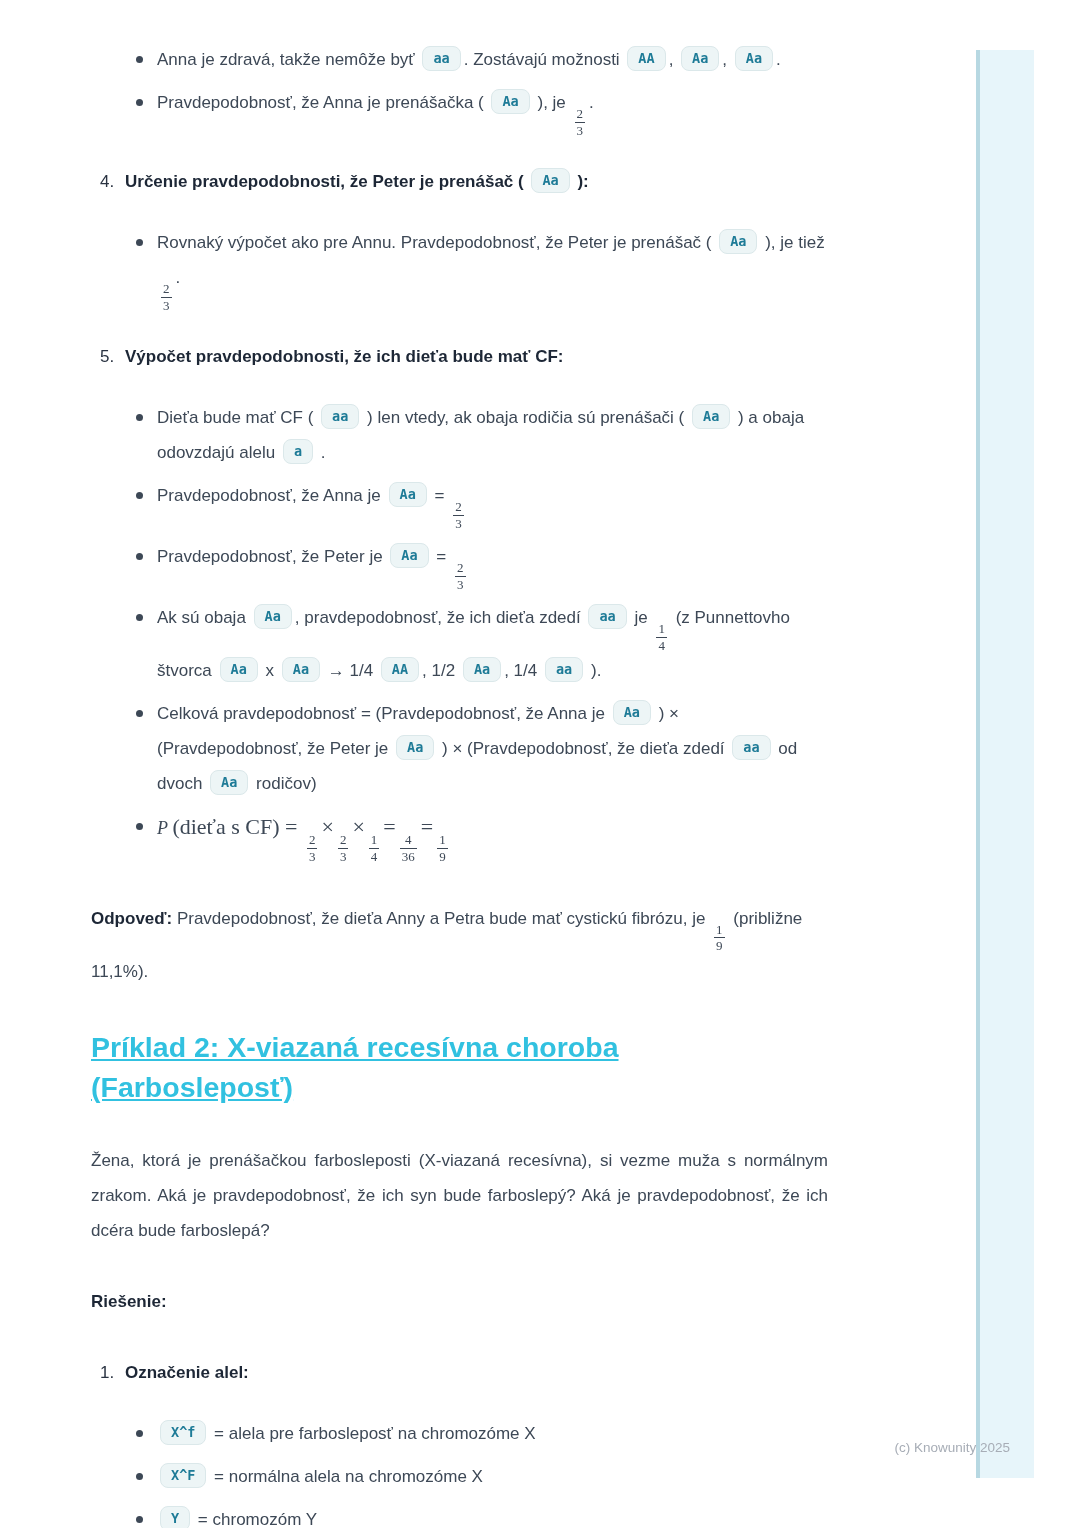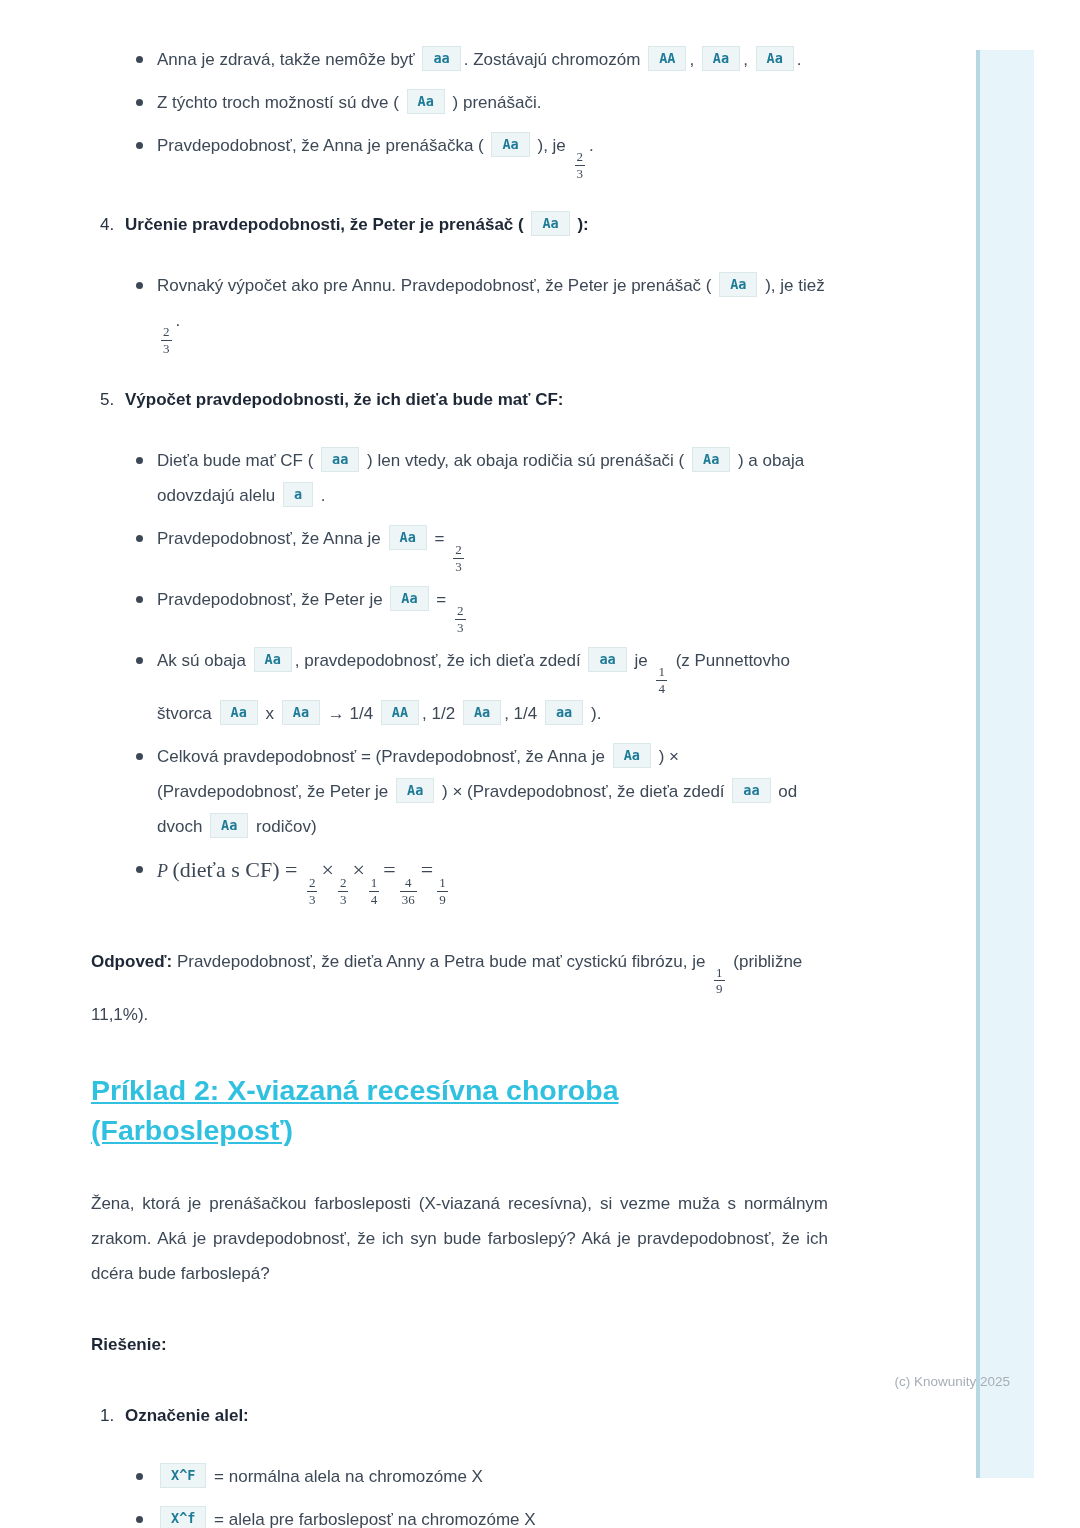--- a/index.html
+++ b/index.html
@@ -19,48 +19,47 @@
   .numbered .num{position:absolute;left:9px;font-weight:400;color:#2a3342;}
   
   .para{margin:36px 0;}
   .para.justify{text-align:justify;}
   .bd{font-weight:bold;color:#1d2736;}
   
   h2.section-heading{margin:38px 0 26px 0;font-size:28.5px;line-height:40px;
       font-weight:bold;color:#31c1e0;text-decoration:underline;}
   
   .badge{display:inline-block;margin:0 3px;padding:1px 10px 2px 10px;
-      background:#edf5f6;border:1px solid #dbe8ea;border-radius:0;
+      background:#edf5f6;border:1px solid #dbe8ea;border-radius:8px;
       font-family:"DejaVu Sans Mono",monospace;font-weight:bold;
       font-size:13.5px;line-height:20px;color:#1e7b97;vertical-align:2px;}
   
   .frac{display:inline-flex;flex-direction:column;align-items:center;
       margin:0 4px;vertical-align:-10px;
       font-family:"Liberation Serif",serif;font-size:13px;line-height:1.12;}
   .fr-n{padding:0 2px;}
   .fr-d{border-top:1px solid currentColor;padding:1px 2px 0 2px;}
   
   .mt{font-family:"Liberation Serif",serif;font-size:22px;}
   .mti{font-family:"Liberation Serif",serif;font-size:18px;font-style:italic;}
   
   .right-panel{position:absolute;left:976px;top:50px;width:58px;height:1428px;
       background:rgba(226,243,249,0.82);z-index:3;}
   .right-strip{position:absolute;left:0;top:0;width:4px;height:100%;
       background:#b7d8e2;}
   
-  .footer{position:absolute;top:1374px;right:70px;font-size:13.5px;
+  .footer{position:absolute;top:1440px;right:70px;font-size:13.5px;
       color:#a7adb6;z-index:5;}
 </style>
 </head>
 <body>
 
 <div class="content" id="content">
     <ul class="bullets">
-      <li><span class="dot"></span><span class="tx">Anna je zdravá, takže nemôže byť </span><span class="badge">aa</span><span class="tx">. Zostávajú chromozóm </span><span class="badge">AA</span><span class="tx">, </span><span class="badge">Aa</span><span class="tx">, </span><span class="badge">Aa</span><span class="tx">.</span></li>
-      <li><span class="dot"></span><span class="tx">Z týchto troch možností sú dve ( </span><span class="badge">Aa</span><span class="tx"> ) prenášači.</span></li>
+      <li><span class="dot"></span><span class="tx">Anna je zdravá, takže nemôže byť </span><span class="badge">aa</span><span class="tx">. Zostávajú možnosti </span><span class="badge">AA</span><span class="tx">, </span><span class="badge">Aa</span><span class="tx">, </span><span class="badge">Aa</span><span class="tx">.</span></li>
       <li><span class="dot"></span><span class="tx">Pravdepodobnosť, že Anna je prenášačka ( </span><span class="badge">Aa</span><span class="tx"> ), je </span><span class="frac">
           <span class="fr-n">2</span>
           <span class="fr-d">3</span>
         </span><span class="tx">.</span></li>
     </ul>
     <div class="numbered"><span class="num">4.</span><span class="tx">Určenie pravdepodobnosti, že Peter je prenášač ( </span><span class="badge">Aa</span><span class="tx"> ):</span></div>
     <ul class="bullets">
       <li><span class="dot"></span><span class="tx">Rovnaký výpočet ako pre Annu. Pravdepodobnosť, že Peter je prenášač ( </span><span class="badge">Aa</span><span class="tx"> ), je tiež </span><span class="frac">
           <span class="fr-n">2</span>
           <span class="fr-d">3</span>
@@ -101,22 +100,22 @@
     </ul>
     <p class="para"><span class="bd">Odpoveď:</span><span class="tx"> Pravdepodobnosť, že dieťa Anny a Petra bude mať cystickú fibrózu, je </span><span class="frac">
         <span class="fr-n">1</span>
         <span class="fr-d">9</span>
       </span><span class="tx"> (približne 11,1%).</span></p>
     <h2 class="section-heading">Príklad 2: X-viazaná recesívna choroba (Farbosleposť)</h2>
     <p class="para justify"><span class="tx">Žena, ktorá je prenášačkou farbosleposti (X-viazaná recesívna), si vezme muža s normálnym zrakom. Aká je pravdepodobnosť, že ich syn bude farboslepý? Aká je pravdepodobnosť, že ich dcéra bude farboslepá?</span></p>
     <p class="para"><span class="bd">Riešenie:</span></p>
     <div class="numbered"><span class="num">1.</span><span class="tx">Označenie alel:</span></div>
     <ul class="bullets">
+      <li><span class="dot"></span><span class="badge">X^f</span><span class="tx"> = alela pre farbosleposť na chromozóme X</span></li>
       <li><span class="dot"></span><span class="badge">X^F</span><span class="tx"> = normálna alela na chromozóme X</span></li>
-      <li><span class="dot"></span><span class="badge">X^f</span><span class="tx"> = alela pre farbosleposť na chromozóme X</span></li>
       <li><span class="dot"></span><span class="badge">Y</span><span class="tx"> = chromozóm Y</span></li>
     </ul>
   </div>
 
 <div class="right-panel">
   <div class="right-strip"></div>
 </div>
 
 <div class="footer">(c) Knowunity 2025</div>
 

